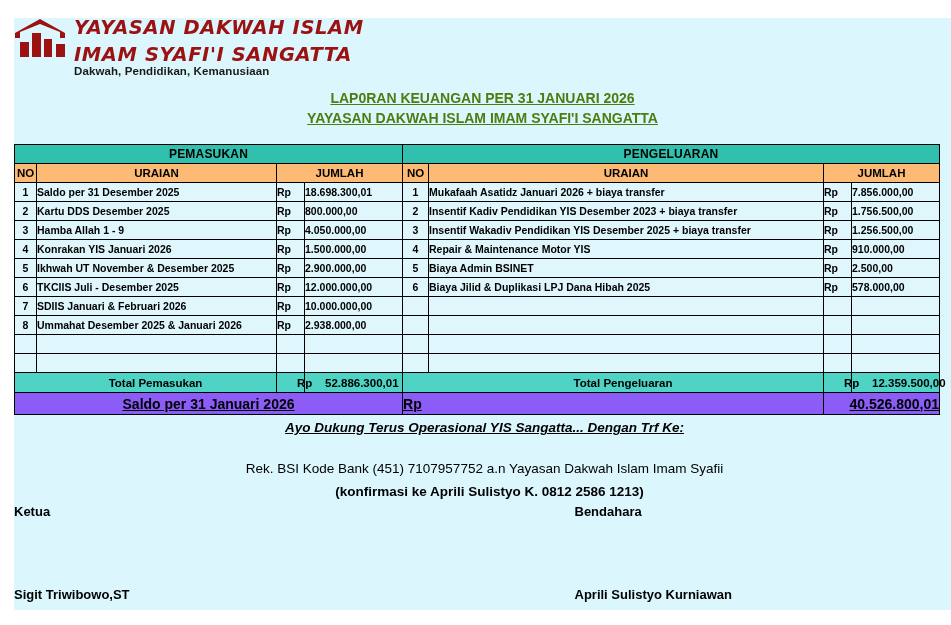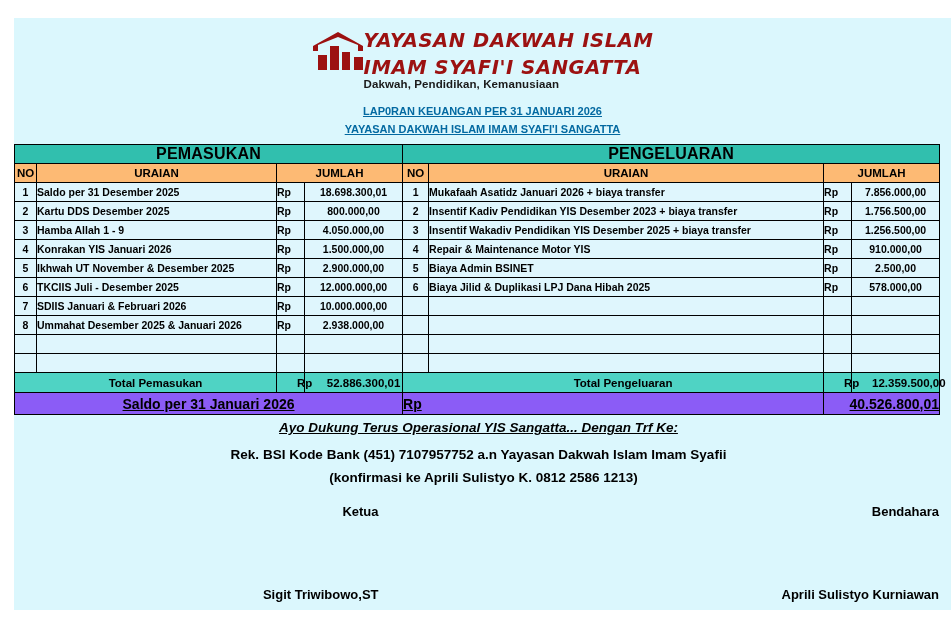--- a/index.html
+++ b/index.html
@@ -19,23 +19,21 @@
     top: 18px;
     width: 937px;
     height: 592px;
     background: #dbf7fd;
   }
 
   
   .masthead {
     display: flex;
     align-items: flex-start;
-    justify-content: center;
-    padding-top: 13px;
-    gap: 0;
+    gap: 8px;
   }
   .logo-mark { width: 52px; height: 40px; flex: none; }
   .logo-text { display: flex; flex-direction: column; line-height: 1; }
   .logo-l1, .logo-l2 {
     font-family: "DejaVu Sans", sans-serif;
     font-weight: bold;
     font-style: italic;
     font-size: 19.5px;
     color: #9c1111;
     letter-spacing: 0.6px;
@@ -46,23 +44,23 @@
     font-weight: bold;
     font-size: 11.5px;
     color: #1a1a1a;
     margin-top: 2px;
     letter-spacing: 0.1px;
   }
 
   
   .titles { text-align: center; margin-top: 10px; }
   .title-line {
-    font-size: 11px;
-    font-weight: bold;
-    color: #0369a1;
+    font-size: 14px;
+    font-weight: bold;
+    color: #4d7c0f;
     text-decoration: underline;
     line-height: 1.45;
     display: inline-block;
   }
 
   
   .sheet {
     position: absolute;
     left: 0px;
     top: 126px;
@@ -75,35 +73,35 @@
     border: 1px solid #000;
     padding: 0;
     height: 18px;
     color: #000;
     font-weight: bold;
     vertical-align: middle;
   }
   .band {
     background: #31bfae;
     text-align: center;
-    font-size: 16px;
+    font-size: 12px;
     letter-spacing: 0.2px;
     height: 19px;
   }
   .colhead {
     background: #fdba74;
     text-align: center;
     font-size: 11.5px;
     height: 19px;
   }
   .cell { background: #dff6fd; }
   .c-no   { text-align: center; font-size: 10.5px; }
   .c-desc { text-align: left; padding-left: 5px; font-size: 10.5px; }
   .c-rp   { text-align: left;  padding-left: 4px; font-size: 10.5px; }
-  .c-amt  { text-align: center; padding-right: 5px; font-size: 10.5px; }
+  .c-amt  { text-align: left; padding-right: 5px; font-size: 10.5px; }
   .spacer td { height: 18px; }
 
   .total-row td {
     background: #4fd3c4;
     height: 19px;
     font-size: 11.5px;
     padding-left: 20px;
   }
   .total-label { text-align: center; }
 
@@ -112,44 +110,44 @@
     height: 21px;
     font-size: 14px;
   }
   .saldo-label { text-align: center; text-decoration: underline; }
   .saldo-rp { text-align: left; padding-left: 5px; text-decoration: underline; }
   .saldo-amt { text-align: right; padding-right: 5px; text-decoration: underline; }
 
   
   .footer {
     position: absolute;
-    left: 2px;
+    left: 8px;
     top: 400px;
     width: 925px;
     text-align: center;
     color: #000;
   }
   .appeal {
     font-size: 13.5px;
     font-weight: bold;
     font-style: italic;
     text-decoration: underline;
     display: inline-block;
   }
-  .bank1 { font-size: 13.5px; font-weight: bold; margin-top: 11px; }
+  .bank1 { font-size: 13.5px; font-weight: normal; margin-top: 25px; }
   .bank2 { font-size: 13.5px; font-weight: bold; margin-top: 8px; margin-left: 10px; }
 
   .signatures {
     position: absolute;
     left: 0;
     top: 486px;
     width: 925px;
     display: flex;
   }
-  .sig-col { width: 50%; text-align: right; }
+  .sig-col { width: 50%; text-align: left; }
   .sig-col.left  { padding-right: 96px; }
   .sig-col.right { padding-left: 100px; }
   .sig-role { font-size: 13px; font-weight: bold; }
   .sig-name {
     font-size: 13px;
     font-weight: bold;
     margin-top: 68px;
     display: inline-block;
   }
 </style>

